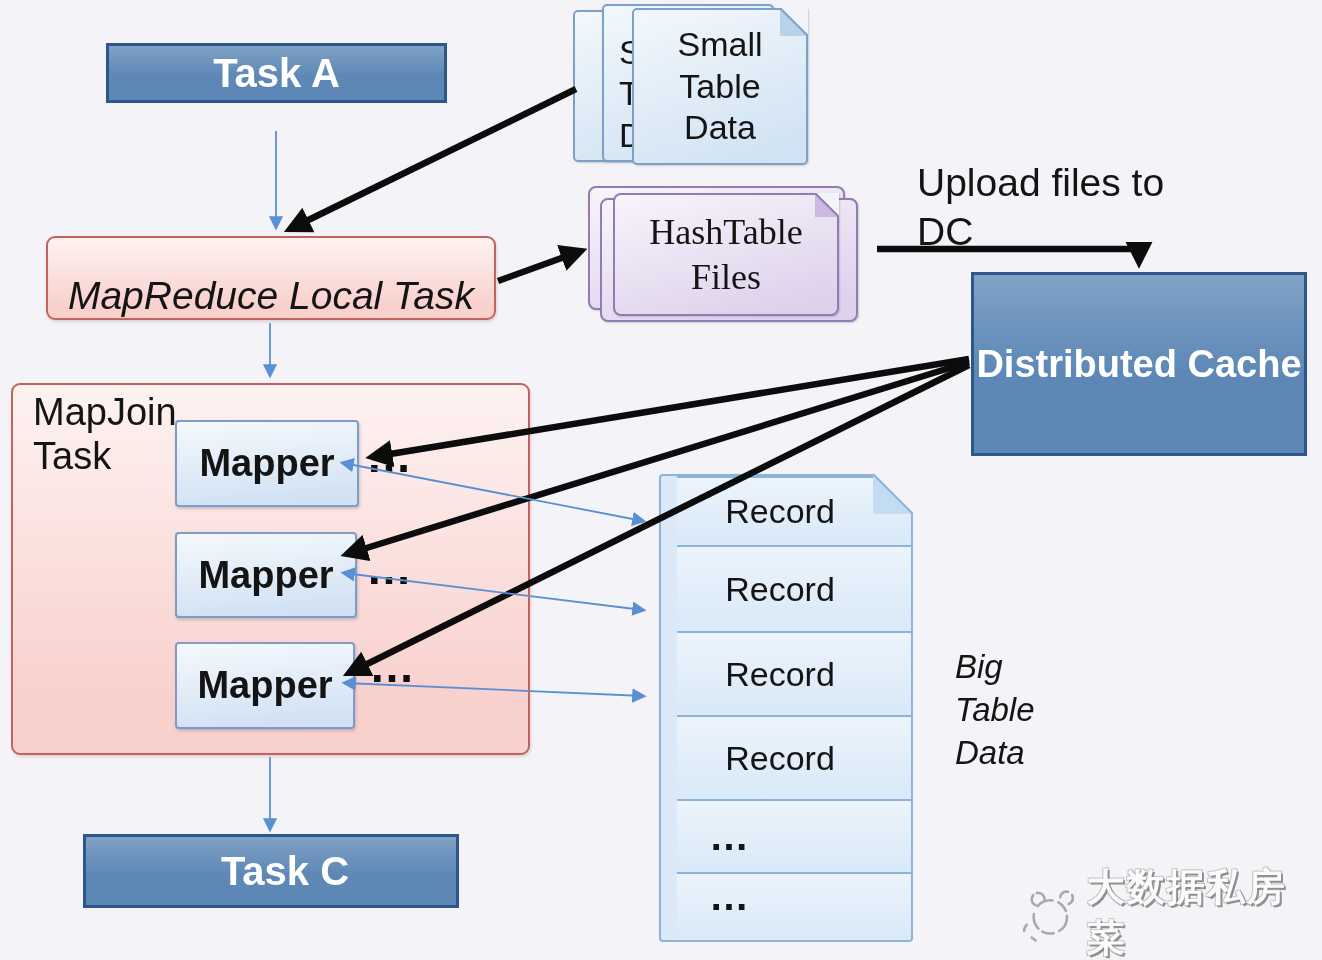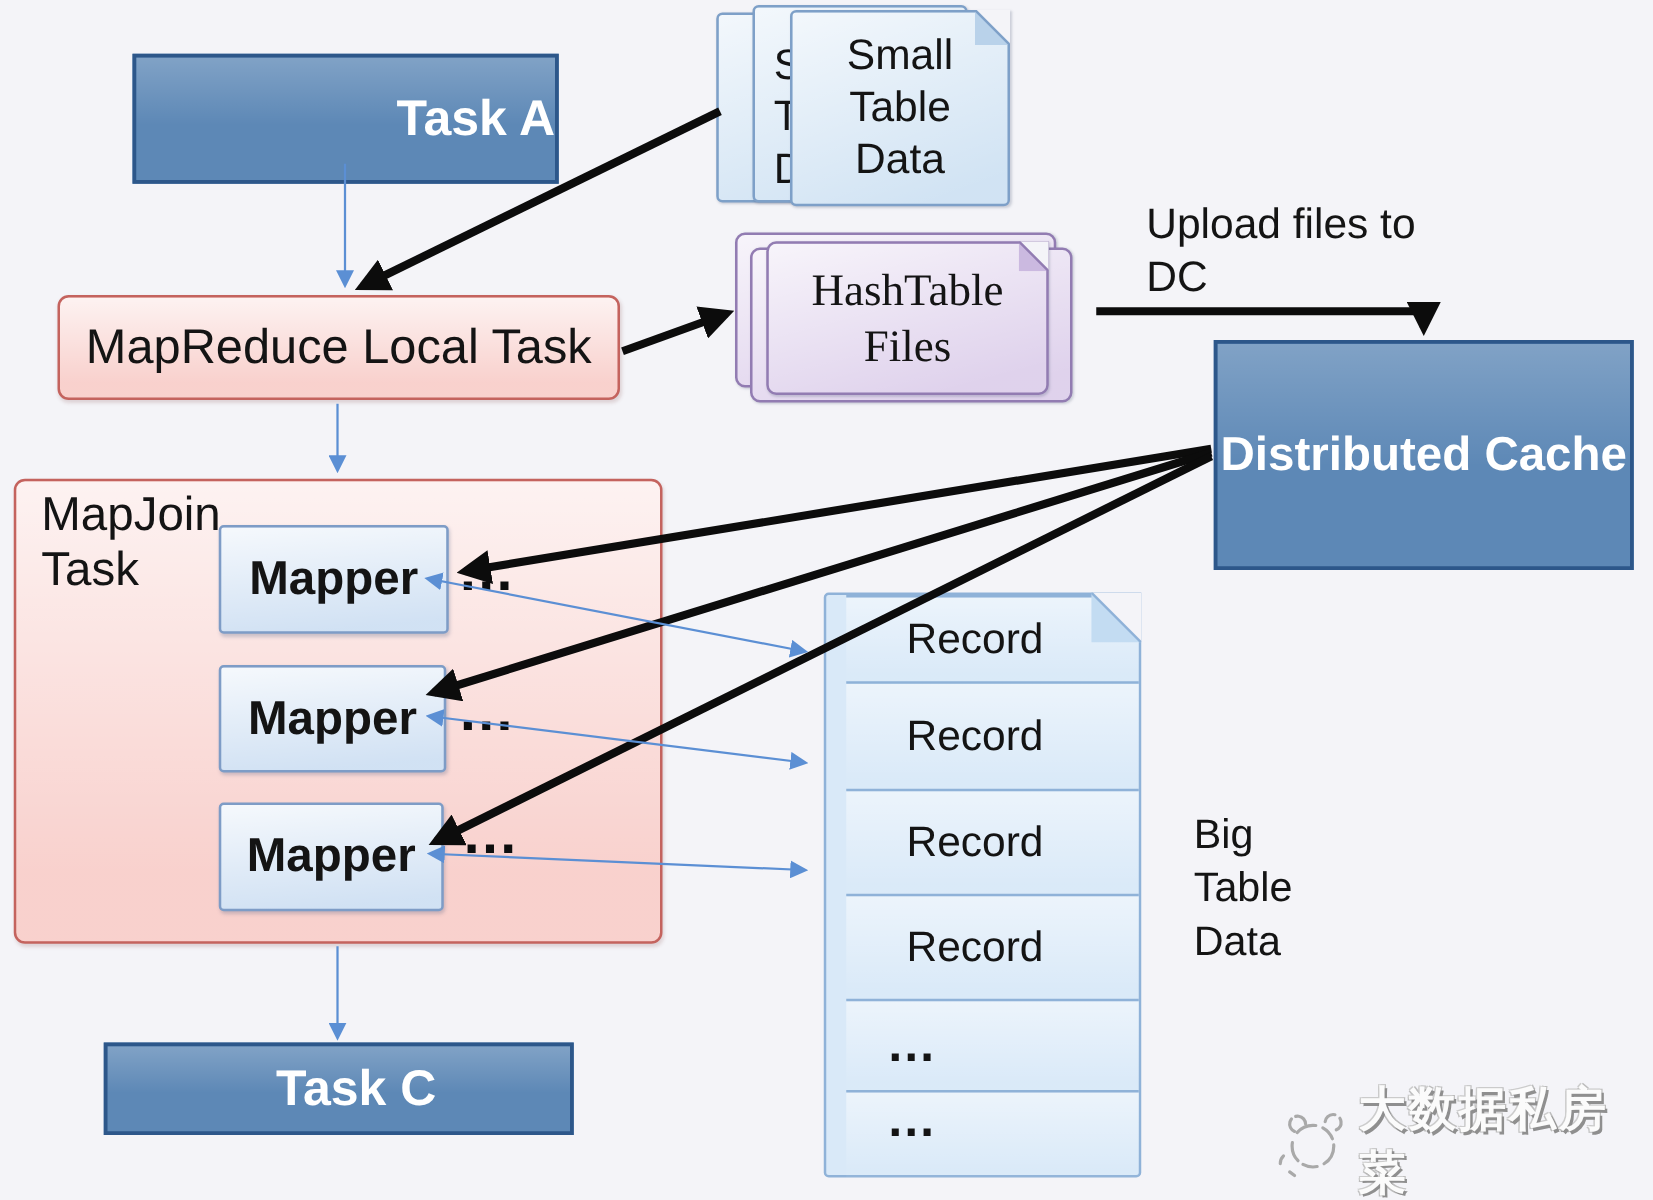--- a/index.html
+++ b/index.html
@@ -27,21 +27,21 @@
     display:flex; align-items:center; justify-content:center;
     color:var(--text-light); font-weight:bold; font-size:40px;
   }
   
   .box-pink{
     background-color:var(--pink-fill);
     background-image:linear-gradient(180deg, rgba(255,255,255,.75), rgba(255,255,255,.08) 85%);
     border:2.5px solid var(--pink-border); border-radius:9px;
     box-shadow:1px 2px 3px rgba(120,60,60,.18);
   }
-  .center-flex{display:flex; align-items:center; justify-content:center;}
+  .center-flex{display:flex; align-items:flex-end; justify-content:center;font-style:italic;}
   
   .box-mapper{
     background-color:var(--mapper-fill);
     background-image:linear-gradient(175deg, rgba(255,255,255,.8), rgba(255,255,255,.05) 90%);
     border:2px solid var(--mapper-border); border-radius:4px;
     box-shadow:1px 2px 3px rgba(60,80,120,.25);
     display:flex; align-items:center; justify-content:center;
     font-size:38px; color:var(--text-dark);font-weight:bold;
   }
   
@@ -77,43 +77,43 @@
   .record-row{
     background-image:linear-gradient(180deg, rgba(255,255,255,.5), rgba(255,255,255,.04) 90%);
     border-top:2px solid var(--record-border);
     display:flex; align-items:center; justify-content:center;
     font-size:34px; color:var(--text-dark); flex:none;margin-left:16px;
   }
   .record-row:first-child{border-top:none;}
   .record-row .rlabel{transform:translateX(-14px);}
   .record-row.dots-row{justify-content:flex-start; padding-left:32px; font-size:40px; font-weight:bold;}
   
-  .note{font-size:34px; line-height:1.26; color:var(--text-dark);}
+  .note{font-size:39px; line-height:1.26; color:var(--text-dark);}
   .mapjoin-label{font-size:38px; line-height:1.16; color:var(--text-dark);}
   .dots{
     font-size:46px; font-weight:bold; letter-spacing:4px; color:#0d0d0d;
     line-height:44px; height:44px; display:block;
   }
-  .big-note{font-size:33px; line-height:1.3; color:var(--text-dark);}
+  .big-note{font-size:33px; line-height:1.3; color:var(--text-dark);font-style:italic;}
   
   .watermark{display:flex; align-items:center; gap:8px; z-index:45;}
   .watermark-text{
     font-size:38px; font-weight:bold; color:#fbfbfb; letter-spacing:2px;
     text-shadow:2px 2px 0 #8f8f8f, -1px -1px 0 #cccccc, 1px -1px 0 #bdbdbd, -1px 1px 0 #bdbdbd;
   }
   #arrows{position:absolute; left:0; top:0; z-index:40; pointer-events:none;}
   .stk-black{stroke:var(--black-arrow); stroke-width:6.5; fill:none;}
   .stk-blue{stroke:var(--blue-arrow); stroke-width:1.8; fill:none;}
   .mhead-black{fill:var(--black-arrow);}
   .mhead-blue{fill:var(--blue-arrow);}
 </style>
 </head>
 <body>
 
-<div class="abs box-blue" style="left:106px; top:43px; width:341px; height:104px;justify-content:flex-end;">
+<div class="abs box-blue" style="left:106px; top:43px; width:341px; height:60px;">
   <span>Task A</span>
 </div>
 
 <div class="abs box-pink center-flex" style="left:46px; top:236px; width:450px; height:84px; font-size:39px;">
   <span>MapReduce Local Task</span>
 </div>
 
 <div class="abs" style="left:570px; top:0; width:245px; height:172px;">
   <div class="doc blue" style="left:3px; top:10px; width:170px; height:152px;"></div>
   <div class="doc blue" style="left:32px; top:4px; width:172px; height:158px;">

